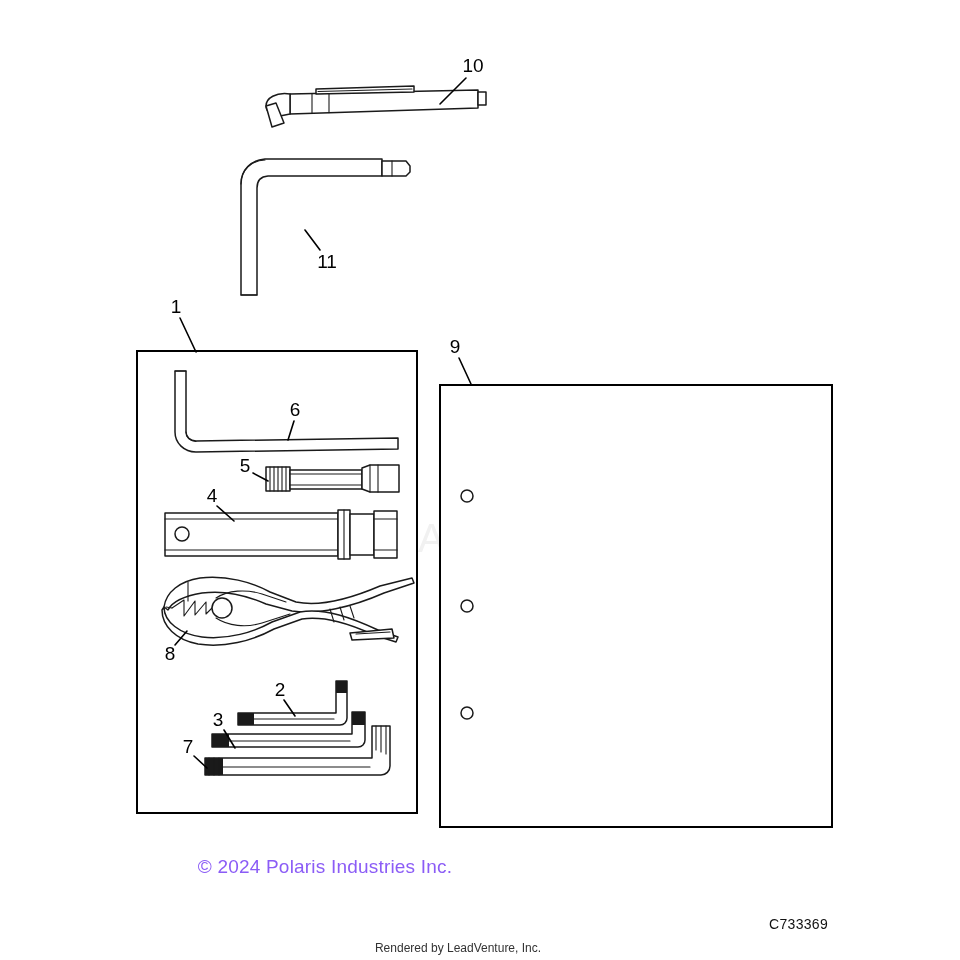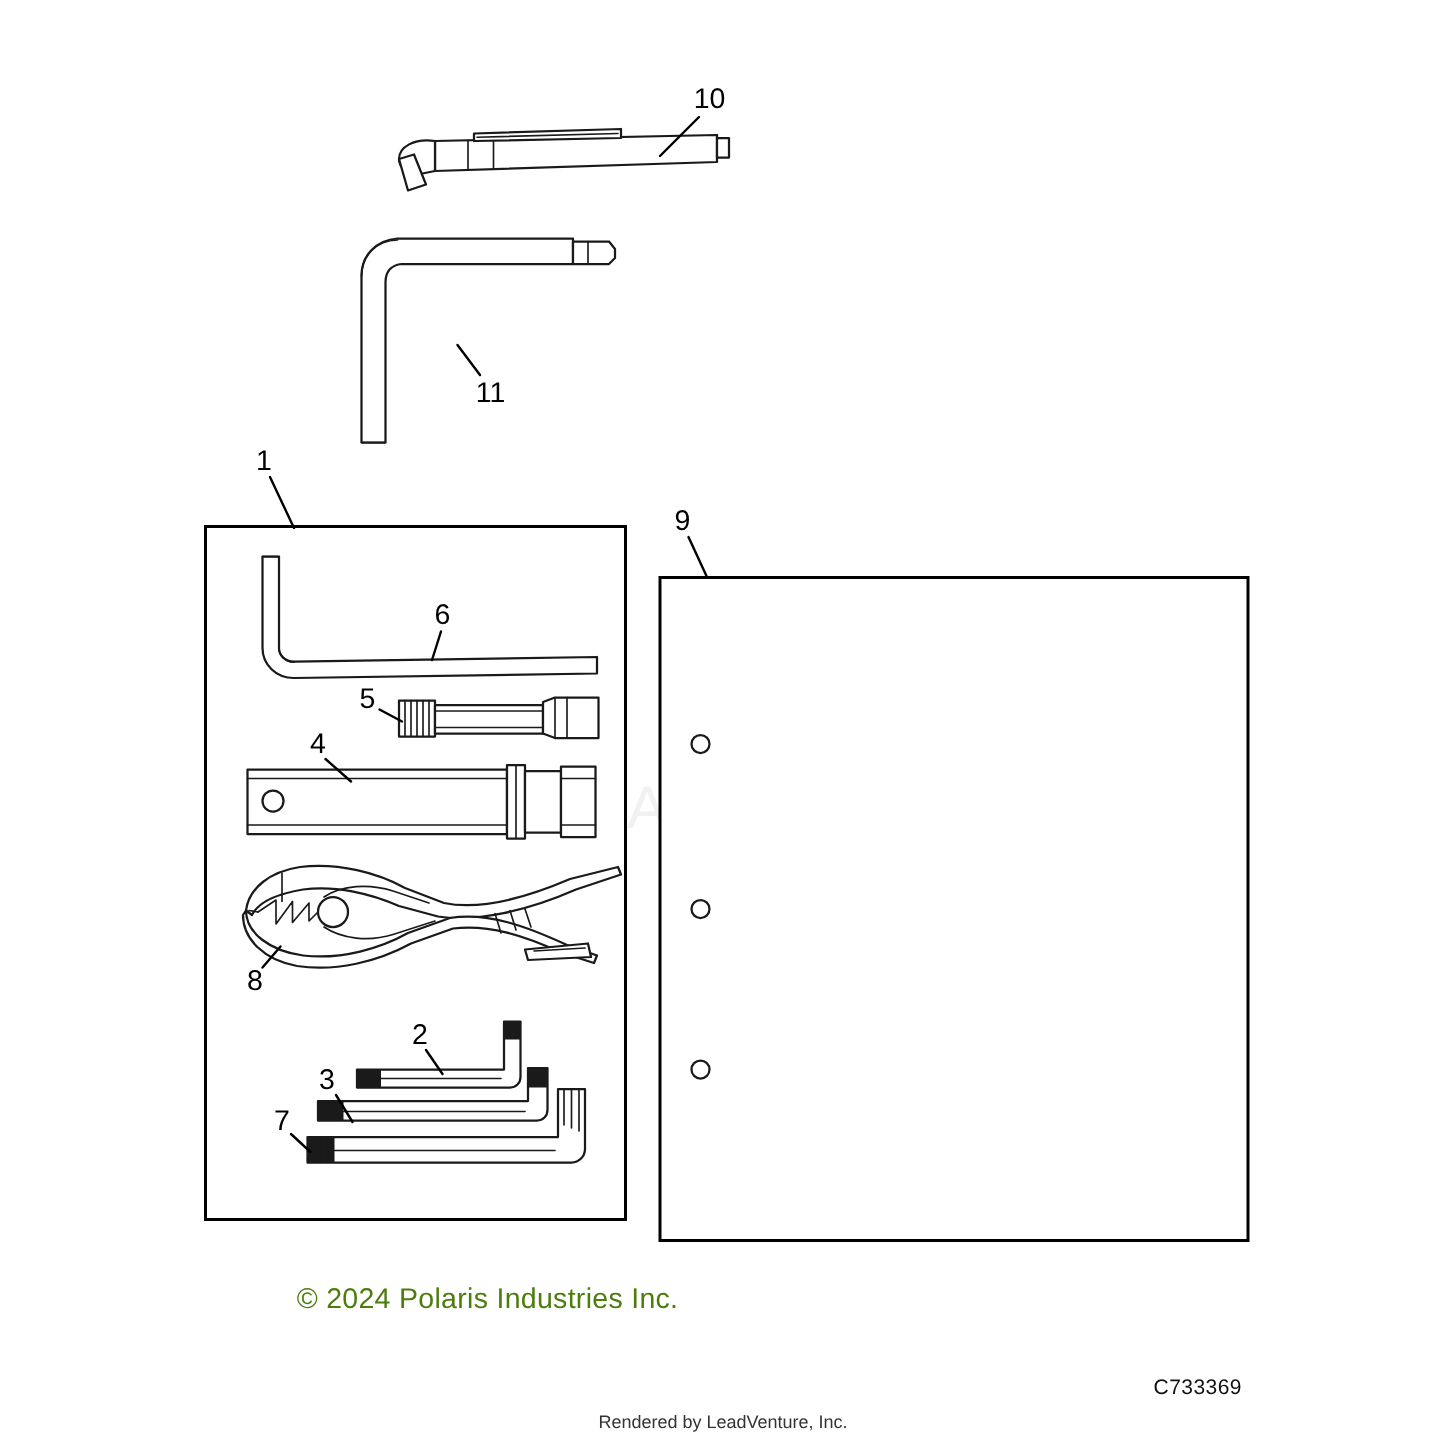--- a/index.html
+++ b/index.html
@@ -68,21 +68,21 @@
     letter-spacing: 12px;
     fill: #f1f1f1;
   }
   .copyright-text {
     position: absolute;
     left: 0;
     top: 856px;
     width: 650px;
     text-align: center;
     font-size: 19px;
-    color: #4d7c0f;
+    color: #8b5cf6;
     font-family: "Liberation Sans", sans-serif;
     letter-spacing: 0.2px;
   }
   .partnum-text {
     position: absolute;
     right: 132px;
     top: 916px;
     font-size: 14px;
     color: #111111;
     font-family: "Liberation Sans", sans-serif;
@@ -90,21 +90,20 @@
   }
   .rendered-text {
     position: absolute;
     left: 0;
     top: 941px;
     width: 916px;
     text-align: center;
     font-size: 12px;
     color: #333333;
     font-family: "Liberation Sans", sans-serif;
-    padding-left: 24px;
   }
 </style>
 </head>
 <body>
 
 <div id="page">
 
   <svg id="diagram-svg" viewBox="0 0 960 960" xmlns="http://www.w3.org/2000/svg">
 
     <g>

